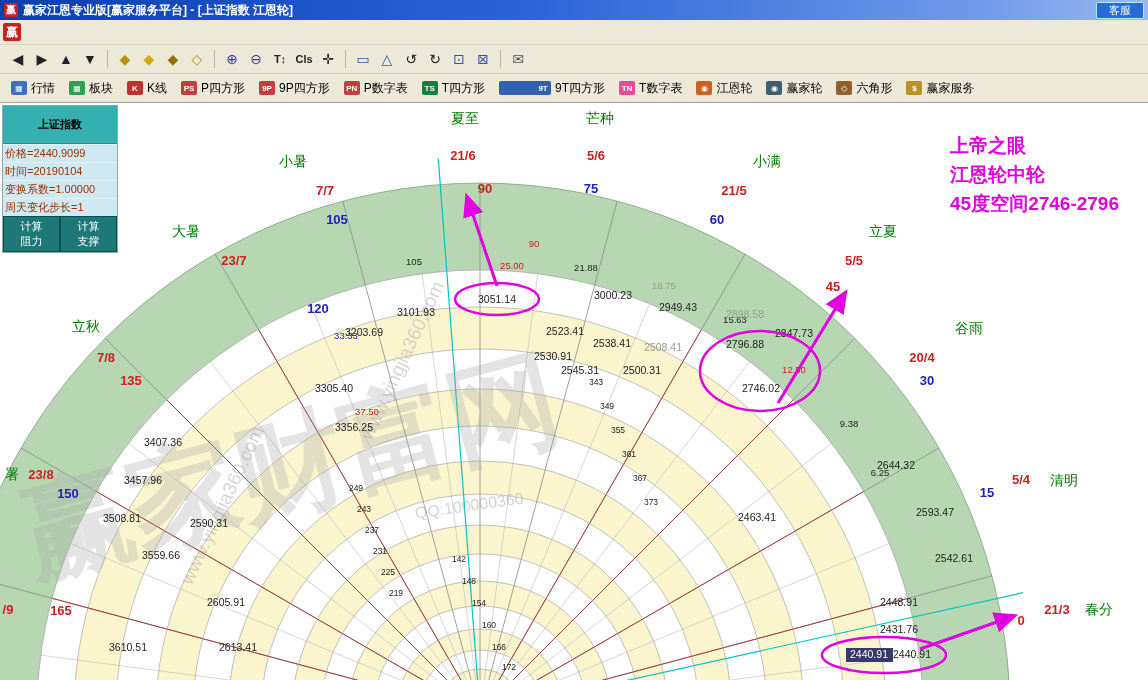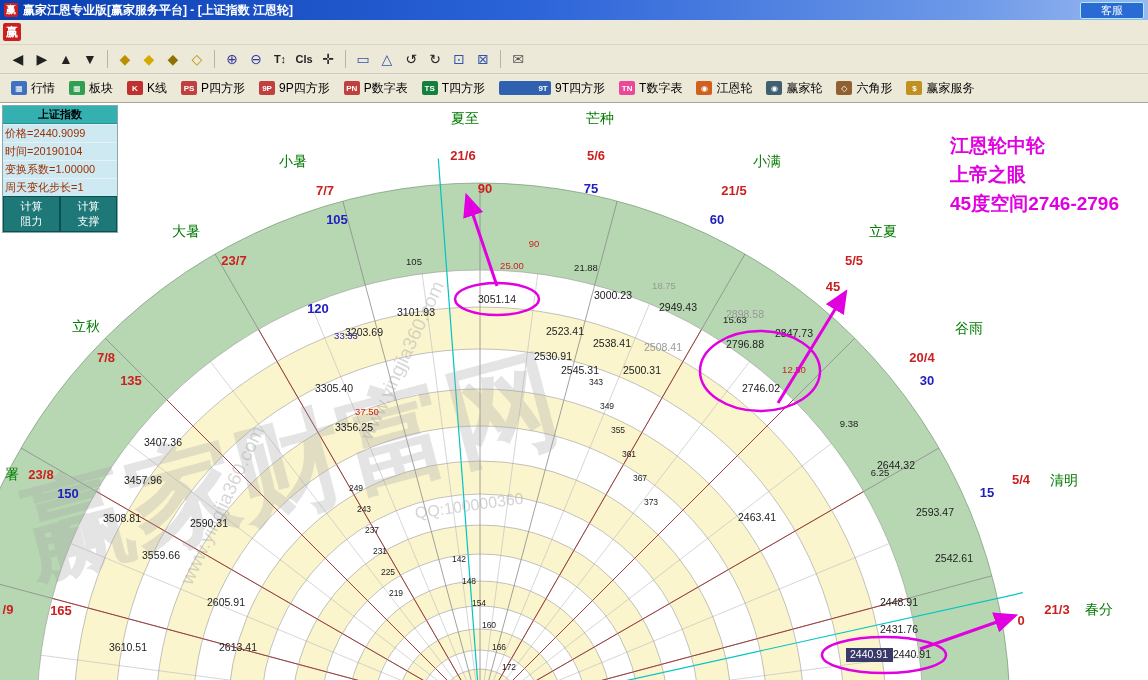--- a/index.html
+++ b/index.html
@@ -12,21 +12,21 @@
 
   
   .titlebar{
     height:20px;display:flex;align-items:center;gap:5px;padding:0 4px;
     background:linear-gradient(90deg,#0a3fb0 0%,#2a62d8 45%,#6e9ae8 85%,#9ab8f0 100%);
   }
   .title-logo{width:14px;height:14px;background:#cc2020;color:#fff;font-size:10px;font-weight:bold;
     display:flex;align-items:center;justify-content:center;border-radius:2px;}
   .title-text{color:#fff;font-size:12px;font-weight:bold;flex:1;white-space:nowrap;}
   .kefu{background:#2a6ad4;border:1px solid #aee;color:#fff;font-size:11px;height:15px;line-height:15px;
-    padding:0 20px;border-radius:2px;cursor:pointer;}
+    padding:0 12px;border-radius:2px;cursor:pointer;}
 
   
   .menubar{height:24px;background:#ece9d8;display:flex;align-items:center;border-bottom:1px solid #d8d4c8;}
   .menu-logo{width:18px;height:18px;margin:0 6px 0 3px;background:#cc2020;color:#fff;font-size:12px;font-weight:bold;
     display:flex;align-items:center;justify-content:center;border-radius:2px;}
   .menu-item{padding:0 9px;font-size:12.5px;color:#000;cursor:default;}
 
   
   .toolbar1{height:28px;background:#ece9d8;display:flex;align-items:center;padding:0 6px;border-bottom:1px solid #d0ccc0;}
   .tb-icon{min-width:20px;height:20px;display:flex;align-items:center;justify-content:center;
@@ -38,21 +38,21 @@
   .tb2-item{display:flex;align-items:center;height:22px;padding:0 6px;font-size:12px;color:#000;cursor:pointer;border:1px solid transparent;}
   .chip{display:inline-flex;align-items:center;justify-content:center;min-width:14px;height:14px;
     border-radius:2px;color:#fff;font-size:8px;font-weight:bold;padding:0 1px;margin-right:4px;}
 
   
   .chart-area{position:relative;width:1148px;height:580px;background:#fff;overflow:hidden;}
   #wheel-svg{position:absolute;left:0;top:0;}
 
   
   .info-panel{position:absolute;left:2px;top:2px;width:114px;border:1px solid #8aa;background:#fff;font-size:11px;z-index:5;}
-  .ip-title{background:#35b0b0;text-align:center;font-weight:bold;padding:1px 0;color:#000;border-bottom:1px solid #2a8f8f;}
+  .ip-title{background:#35b0b0;text-align:center;font-weight:bold;padding:11px 0;color:#000;border-bottom:1px solid #2a8f8f;}
   .ip-row{background:#cfe9f2;color:#9b3000;padding:1px 2px;border-top:1px solid #e4f2f6;white-space:nowrap;overflow:hidden;}
   .ip-buttons{display:flex;}
   .ip-btn{flex:1;background:#1f7878;color:#fff;text-align:center;padding:2px 12px;border:1px solid #0a5050;font-size:11px;cursor:pointer;}
 
   
   .annotation{position:absolute;left:950px;top:28px;color:#e000e0;font-size:19px;font-weight:bold;line-height:29px;z-index:4;white-space:nowrap;}
 </style>
 </head>
 <body>
 
@@ -342,19 +342,19 @@
       <div class="ip-row">时间=20190104</div>
       <div class="ip-row">变换系数=1.00000</div>
       <div class="ip-row">周天变化步长=1</div>
       <div class="ip-buttons">
         <div class="ip-btn">计算阻力</div>
         <div class="ip-btn">计算支撑</div>
       </div>
     </div>
 
     <div class="annotation">
+      <div>上帝之眼</div>
       <div>江恩轮中轮</div>
-      <div>上帝之眼</div>
       <div>45度空间2746-2796</div>
     </div>
   </div>
 
 </div>
 
 </body></html>

